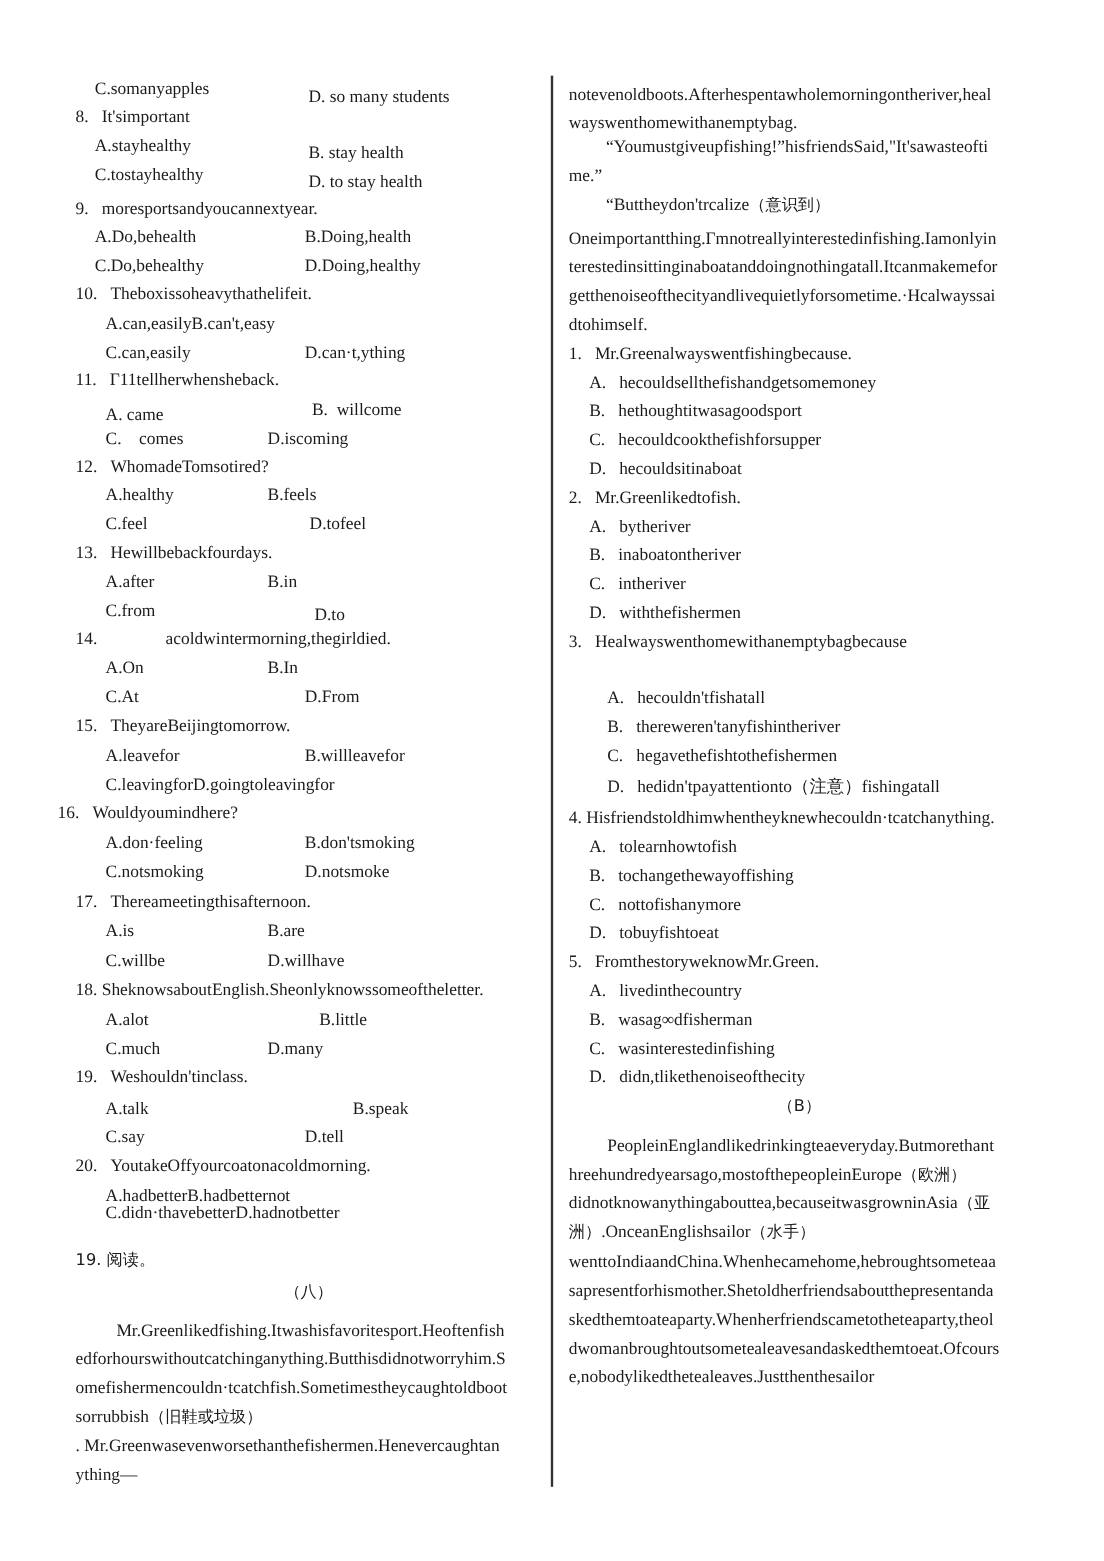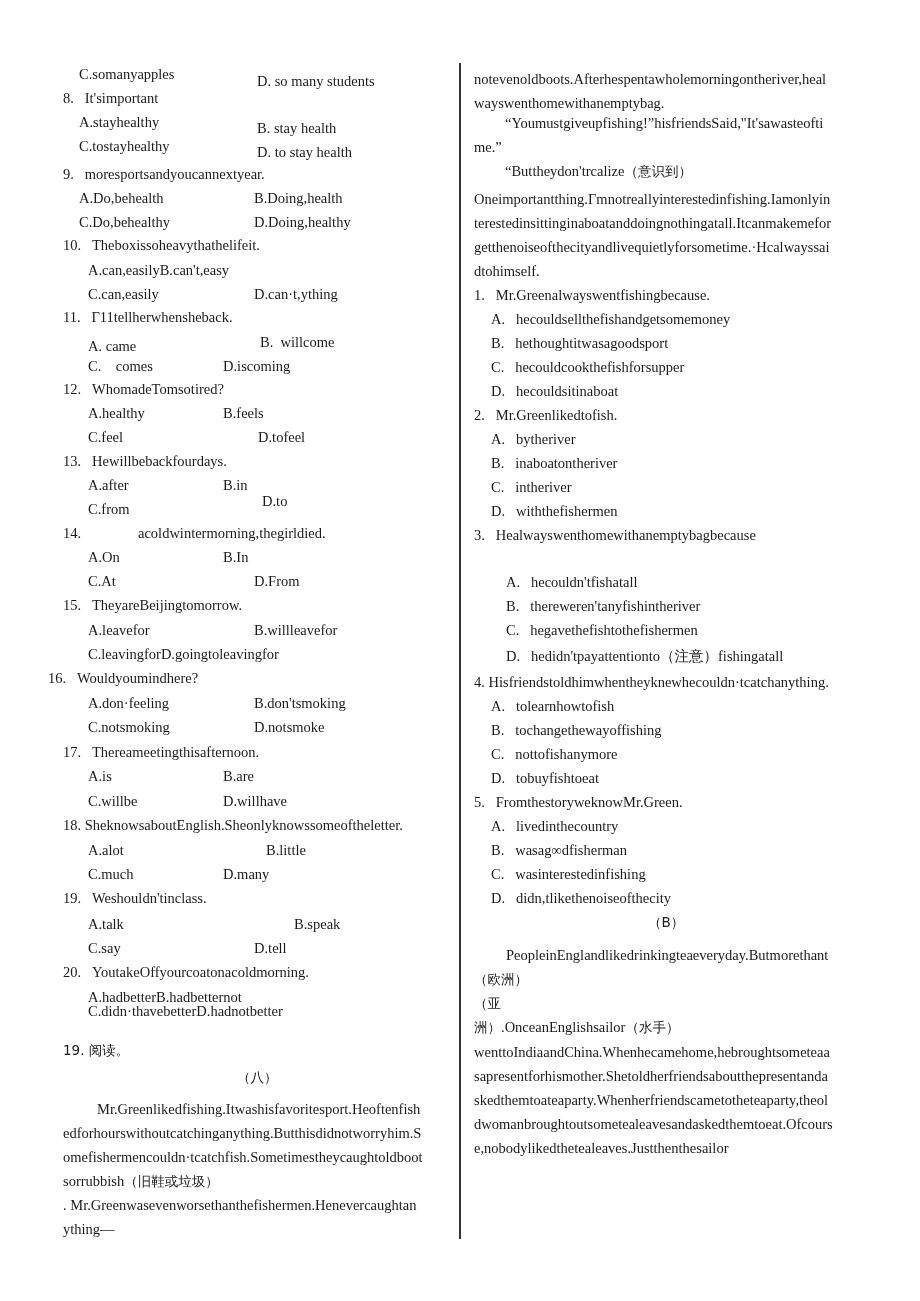--- a/index.html
+++ b/index.html
@@ -45,21 +45,21 @@
   <span class="t" style="left:63px;top:380px">12.&nbsp;&nbsp;&nbsp;WhomadeTomsotired?</span>
   <span class="t" style="left:88px;top:404px">A.healthy</span>
   <span class="t" style="left:223px;top:404px">B.feels</span>
   <span class="t" style="left:88px;top:428px">C.feel</span>
   <span class="t" style="left:258px;top:428px">D.tofeel</span>
 
   <span class="t" style="left:63px;top:452px">13.&nbsp;&nbsp;&nbsp;Hewillbebackfourdays.</span>
   <span class="t" style="left:88px;top:476px">A.after</span>
   <span class="t" style="left:223px;top:476px">B.in</span>
   <span class="t" style="left:88px;top:500px">C.from</span>
-  <span class="t" style="left:262px;top:492px">D.to</span>
+  <span class="t" style="left:262px;top:504px">D.to</span>
 
   <span class="t" style="left:63px;top:524px">14.</span>
   <span class="t" style="left:138px;top:524px">acoldwintermorning,thegirldied.</span>
   <span class="t" style="left:88px;top:548px">A.On</span>
   <span class="t" style="left:223px;top:548px">B.In</span>
   <span class="t" style="left:88px;top:572px">C.At</span>
   <span class="t" style="left:254px;top:572px">D.From</span>
 
   <span class="t" style="left:63px;top:596px">15.&nbsp;&nbsp;&nbsp;TheyareBeijingtomorrow.</span>
   <span class="t" style="left:88px;top:621px">A.leavefor</span>
@@ -159,26 +159,28 @@
   <span class="t" style="left:474px;top:793px">5.&nbsp;&nbsp;&nbsp;FromthestoryweknowMr.Green.</span>
   <span class="t" style="left:491px;top:817px">A.&nbsp;&nbsp;&nbsp;livedinthecountry</span>
   <span class="t" style="left:491px;top:841px">B.&nbsp;&nbsp;&nbsp;wasag∞dfisherman</span>
   <span class="t" style="left:491px;top:865px">C.&nbsp;&nbsp;&nbsp;wasinterestedinfishing</span>
   <span class="t" style="left:491px;top:889px">D.&nbsp;&nbsp;&nbsp;didn,tlikethenoiseofthecity</span>
 
   <span class="t cn" style="left:648px;top:913px">（B）</span>
 
   <span class="t" style="left:506px;top:946px">PeopleinEnglandlikedrinkingteaeveryday.Butmorethant</span>
   <div class="just" style="left:474px;top:970px;width:378px">
+    <span>hreehundredyearsago,mostofthepeopleinEurope</span>
     <span class="cn">（</span>
     <span class="cn">欧</span>
     <span class="cn">洲</span>
     <span class="cn">）</span>
   </div>
   <div class="just" style="left:474px;top:994px;width:381px">
+    <span>didnotknowanythingabouttea,becauseitwasgrowninAsia</span>
     <span class="cn">（</span>
     <span class="cn">亚</span>
   </div>
   <div class="just" style="left:474px;top:1018px;width:378px">
     <span class="cn">洲</span>
     <span class="cn">）</span>
     <span>.OnceanEnglishsailor</span>
     <span class="cn">（</span>
     <span class="cn">水</span>
     <span class="cn">手</span>

